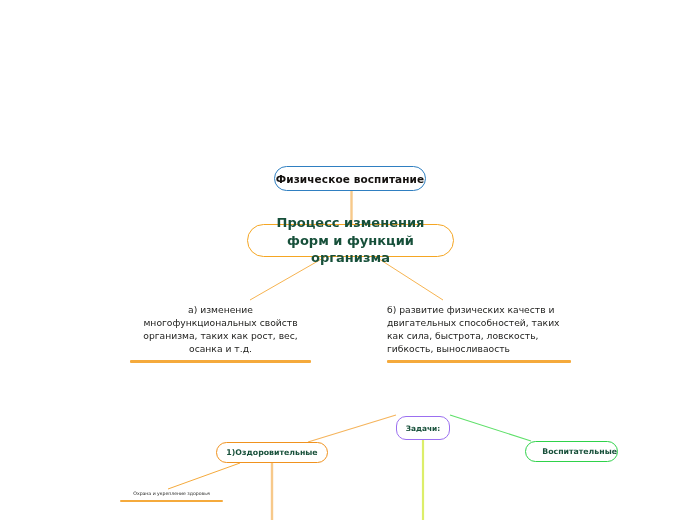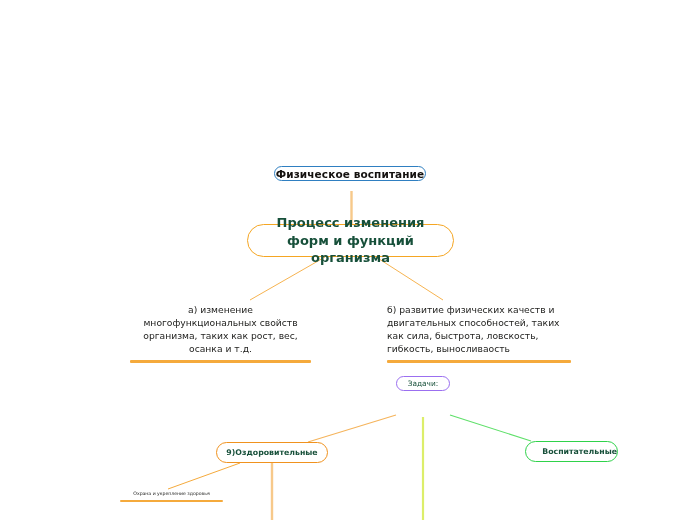--- a/index.html
+++ b/index.html
@@ -33,21 +33,21 @@
     background: #ffffff;
     border-style: solid;
     z-index: 5;
   }
 
   
   .node-root {
     left: 274px;
     top: 166px;
     width: 152px;
-    height: 15px;
+    height: 25px;
     border-width: 1.4px;
     border-color: #2f7fc1;
     border-radius: 13px;
     color: #14110f;
     font-size: 10.5px;
     font-weight: bold;
     letter-spacing: 0.1px;
   }
 
   
@@ -90,29 +90,29 @@
   .tb-right {
     left: 387px;
     top: 303px;
     width: 184px;
     text-align: left;
   }
 
   
   .node-tasks {
     left: 396px;
-    top: 376px;
+    top: 416px;
     width: 54px;
-    height: 15px;
+    height: 24px;
     border-width: 1.5px;
     border-color: #9b6ff0;
     border-radius: 10px;
     color: #17503a;
     font-size: 7.4px;
-    font-weight: normal;
+    font-weight: bold;
   }
 
   
   .node-health {
     left: 216px;
     top: 442px;
     width: 112px;
     height: 21px;
     border-width: 1.5px;
     border-color: #f0921e;
@@ -192,21 +192,21 @@
   <div class="textblock tb-right">
     <div>б) развитие физических качеств и двигательных способностей, таких как сила, быстрота, ловскость, гибкость, выносливаость</div>
     <div class="rule"></div>
   </div>
 
   <div class="node node-tasks">
     <span>Задачи:</span>
   </div>
 
   <div class="node node-health">
-    <span>9)Оздоровительные</span>
+    <span>1)Оздоровительные</span>
   </div>
 
   <div class="node node-edu">
     <span>Воспитательные</span>
   </div>
 
   <div class="textblock tb-tiny">
     <div>Охрана и укрепление здоровья</div>
     <div class="rule"></div>
   </div>

